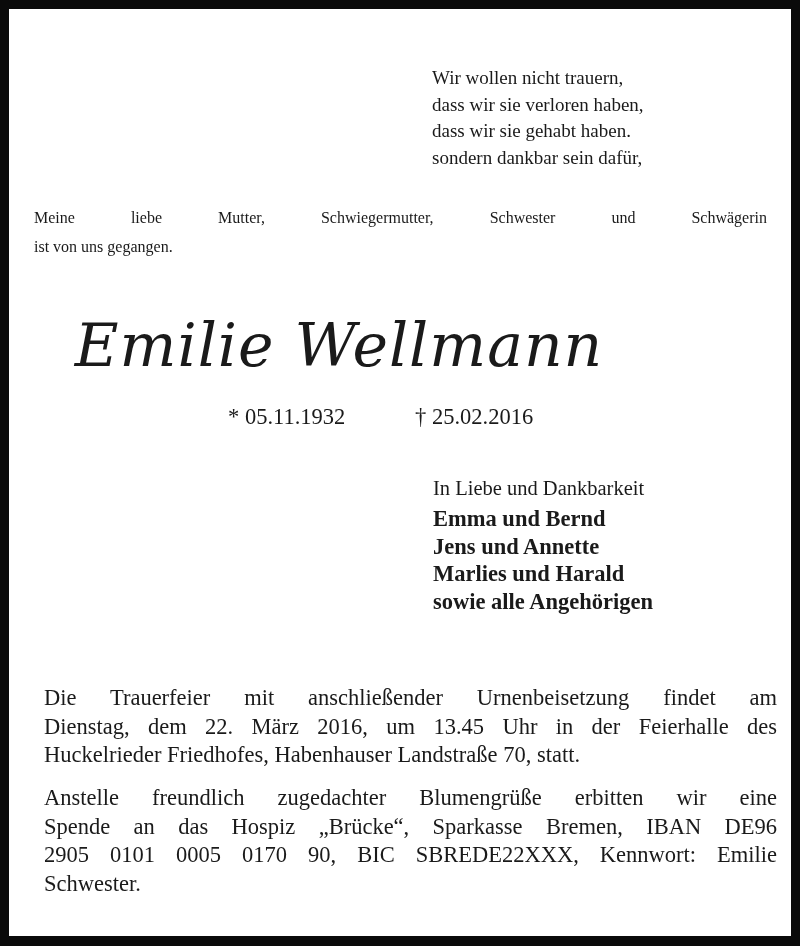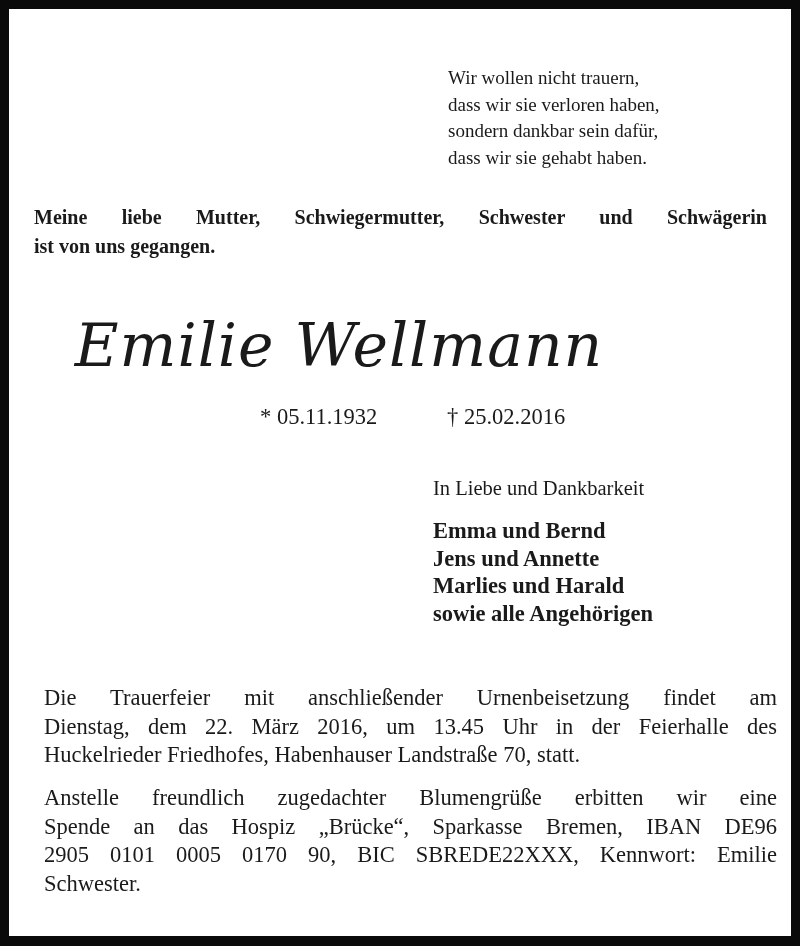--- a/index.html
+++ b/index.html
@@ -15,63 +15,60 @@
       position: absolute;
       left: 9px; top: 9px;
       width: 782px; height: 927px;
       background: #ffffff;
     }
     .motto {
       position: absolute;
       left: 423px; top: 56px;
       font-size: 19px;
       line-height: 26.5px;
-      margin-left: 16px;
     }
     .motto div { white-space: nowrap; }
     .intro {
       position: absolute;
       left: 25px; top: 194px;
       width: 733px;
-      font-size: 20px;
+      font-size: 16px;
       line-height: 29px;
       text-align: justify;
-      font-weight: bold;
     }
     .intro .l1 { display: block; text-align-last: justify; white-space: nowrap; }
     .name {
       position: absolute;
       left: 0; top: 296px;
       width: 660px;
       text-align: center;
       font-family: "DejaVu Serif", serif;
       font-style: italic;
       font-size: 60px;
       letter-spacing: 1px;
       line-height: 80px;
       transform: scaleX(1.0);
     }
     .dates {
       position: absolute;
       top: 393px;
       font-size: 22.5px;
       line-height: 30px;
       white-space: nowrap;
-      margin-left: 32px;
     }
     .dates.birth { left: 219px; }
     .dates.death { left: 406px; }
     .mourners {
       position: absolute;
       left: 424px; top: 464px;
     }
     .mourners .thanks {
       font-size: 20.5px;
       line-height: 30px;
-      margin-bottom: 14px;
+      margin-bottom: 2px;
       white-space: nowrap;
     }
     .mourners .names div {
       font-weight: bold;
       font-size: 22.5px;
       line-height: 27.5px;
       white-space: nowrap;
     }
     .para {
       position: absolute;
@@ -87,22 +84,22 @@
     .para span.line.last { text-align-last: left; }
   </style>
 </head>
 <body>
 
 <div class="card">
 
   <div class="motto">
     <div>Wir wollen nicht trauern,</div>
     <div>dass wir sie verloren haben,</div>
+    <div>dass wir sie gehabt haben.</div>
     <div>sondern dankbar sein dafür,</div>
-    <div>dass wir sie gehabt haben.</div>
   </div>
 
   <div class="intro">
     <span class="l1">Meine liebe Mutter, Schwiegermutter, Schwester und Schwägerin</span>
     <span>ist von uns gegangen.</span>
   </div>
 
   <div class="name">Emilie Wellmann</div>
 
   <div class="dates birth">* 05.11.1932</div>

